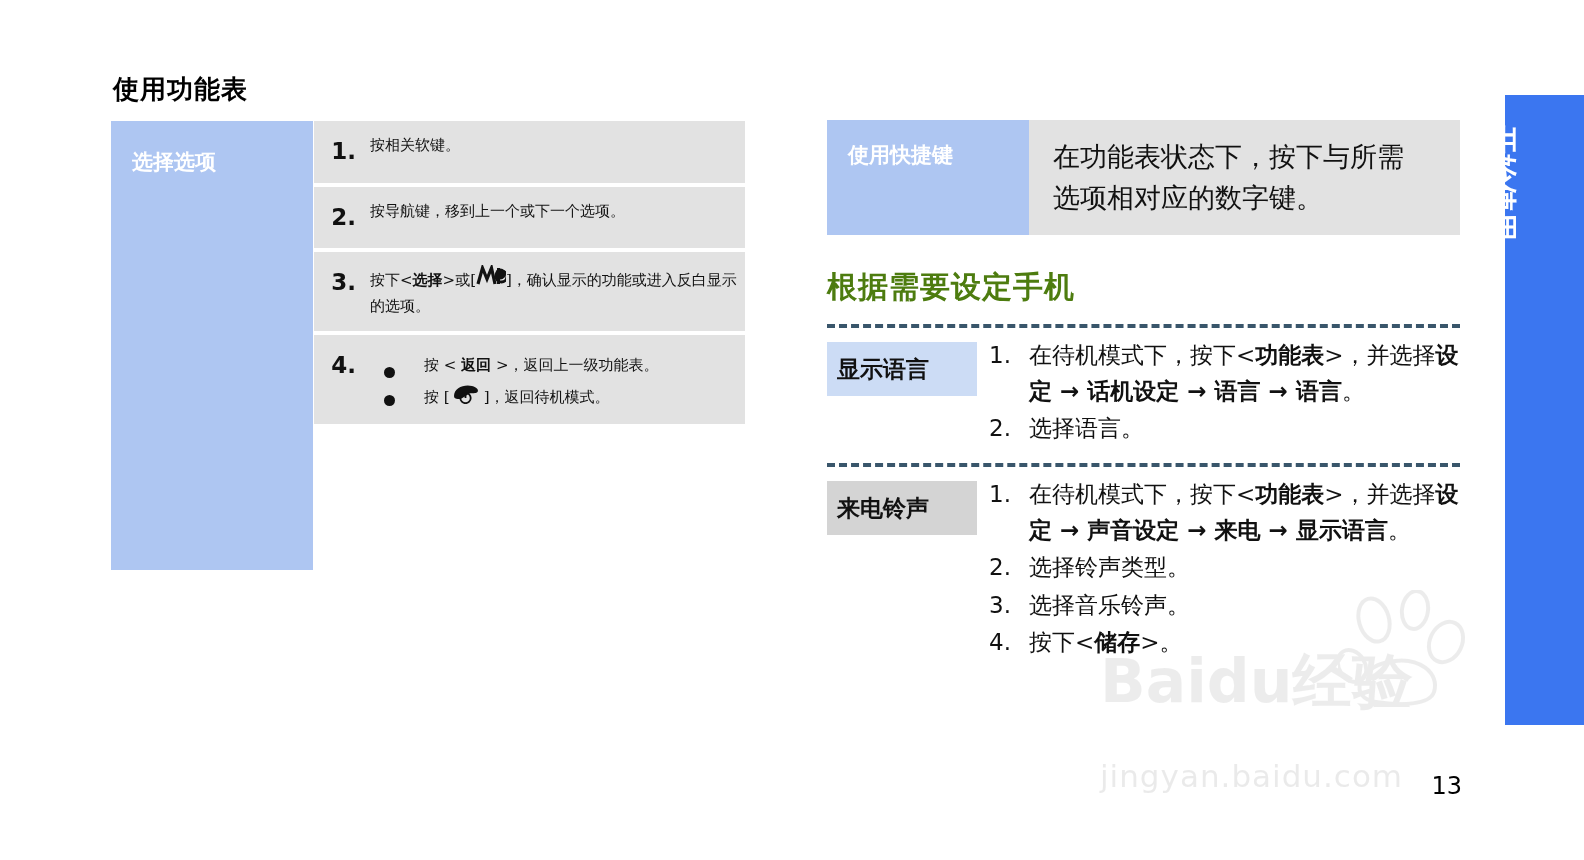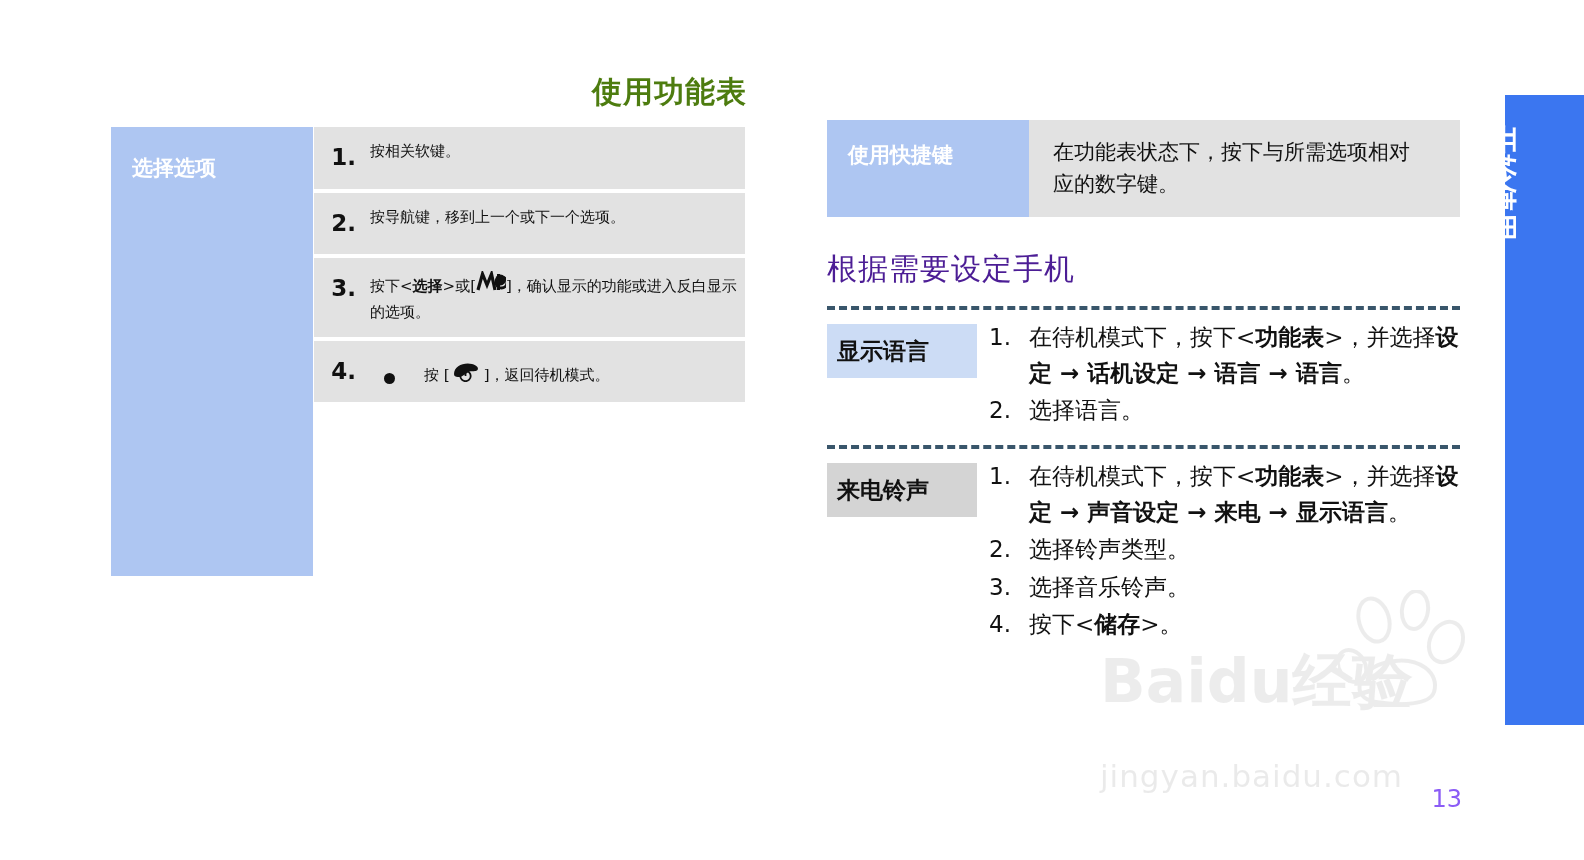--- a/index.html
+++ b/index.html
@@ -44,27 +44,26 @@
   }
 
   
   .left-col {
     position: absolute;
     left: 111px;
     top: 72px;
     width: 636px;
   }
   .h1 {
-    color: #4d7c0f;
-    font-size: 30px;
+    color: #000000;
+    font-size: 26px;
     font-weight: bold;
     letter-spacing: 1px;
     margin: 0 0 14px 2px;
     font-family: "DejaVu Sans", "Liberation Sans", sans-serif;
-    text-align: right;
   }
 
   .tbl {
     position: relative;
     width: 584px;
   }
   .tbl-labelcol {
     position: absolute;
     left: 0;
     top: 0;
@@ -155,32 +154,32 @@
     color: #ffffff;
     font-size: 21px;
     font-weight: bold;
     padding: 21px 12px 0 21px;
     box-sizing: border-box;
     font-family: Liberation Mono, monospace;
   }
   .note-body {
     flex: 1;
     background: #e2e2e2;
-    font-size: 21px;
+    font-size: 27px;
     color: #111;
     line-height: 1.5;
     padding: 17px 36px 17px 24px;
     box-sizing: border-box;
     font-family: "DejaVu Serif", "Liberation Serif", serif;
   }
 
   .h1b {
-    color: #4c1d95;
+    color: #4d7c0f;
     font-size: 30px;
-    font-weight: normal;
+    font-weight: bold;
     letter-spacing: 1px;
     margin: 0 0 16px 0;
     font-family: "DejaVu Sans", "Liberation Sans", sans-serif;
   }
 
   .dashrule {
     height: 0;
     border-top: 4px dashed #39566b;
     width: 633px;
     margin: 0 0 10px 0;
@@ -226,23 +225,23 @@
     font-family: "DejaVu Serif", "Liberation Serif", serif;
   }
   .sbody b {
     font-family: "DejaVu Sans", "Liberation Sans", sans-serif;
     font-weight: bold;
   }
 
   .page-num {
     position: absolute;
     right: 122px;
-    bottom: 47px;
+    bottom: 60px;
     font-size: 24px;
-    color: #8b5cf6;
+    color: #000000;
     font-family: "DejaVu Sans", "Liberation Sans", sans-serif;
   }
 
   
   .watermark {
     position: absolute;
     left: 1100px;
     top: 590px;
     width: 400px;
     height: 210px;
@@ -305,20 +304,21 @@
                   <path d="M2 19 L6.5 3 L11 14 L15.5 3 L19 19" stroke="#111" stroke-width="3.2" fill="none" stroke-linejoin="miter" stroke-linecap="butt"></path>
                   <path d="M20 11.5 a5.5 5.5 0 1 1 5.5 5.5 a5.5 5.5 0 0 1 -5.5 -5.5 z M22.5 3 L22.5 19" stroke="#111" stroke-width="3" fill="none"></path>
                   <circle cx="24.5" cy="9" r="5.4" fill="#111"></circle>
                 </svg></span><span>]，确认显示的功能或进入反白显示的选项。</span></div>
         </div>
 
         <div class="trow">
           <div class="tnum">4.</div>
           <div class="tbody">
             <ul class="sublist">
+              <li><span class="dot"></span><span>按 &lt; </span><b>返回</b><span> &gt;，返回上一级功能表。</span></li>
               <li><span class="dot"></span><span>按 [</span><span class="keyicon"><svg width="34" height="22" viewBox="0 0 34 22">
                       <path d="M4 14 C4 6, 14 2, 22 4 C27 5.2, 29 8, 27.5 10 C26 12, 22 10.6, 19.5 11.6 C16.5 12.8, 14.5 15.5, 11.5 16.4 C8 17.5, 4 17.4, 4 14 Z" fill="#111"></path>
                       <circle cx="15.5" cy="16" r="5.2" fill="none" stroke="#111" stroke-width="1.8"></circle>
                       <path d="M15.5 12.2 L15.5 16" stroke="#111" stroke-width="1.8"></path>
                     </svg></span><span>]，返回待机模式。</span></li>
             </ul>
           </div>
         </div>
 
       </div>

